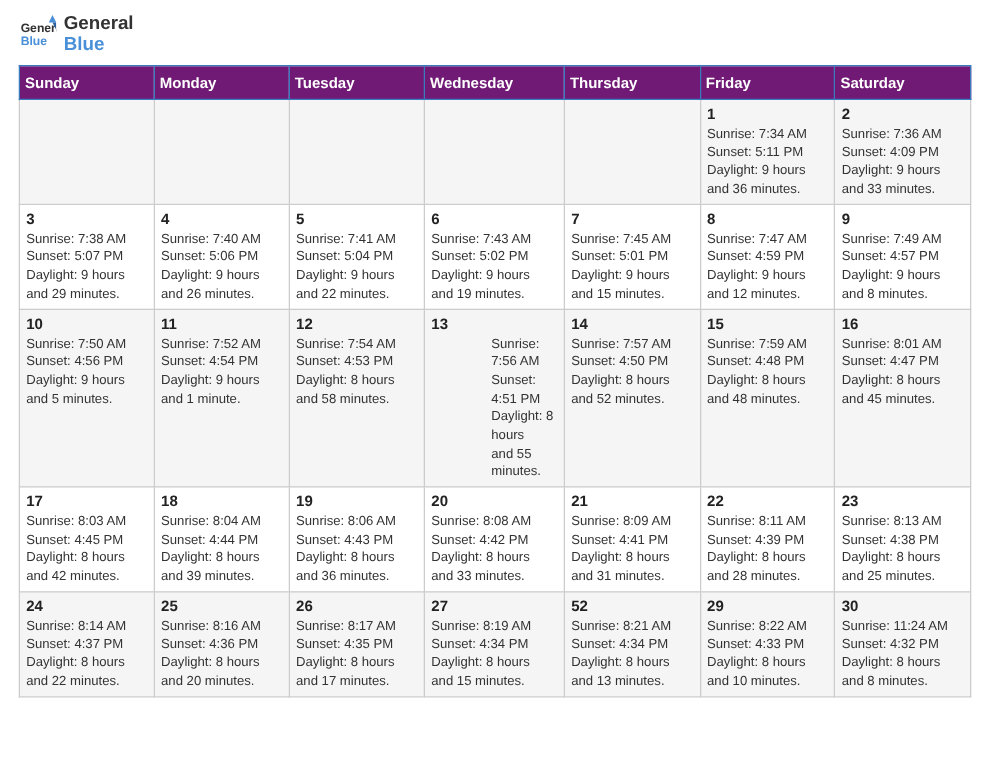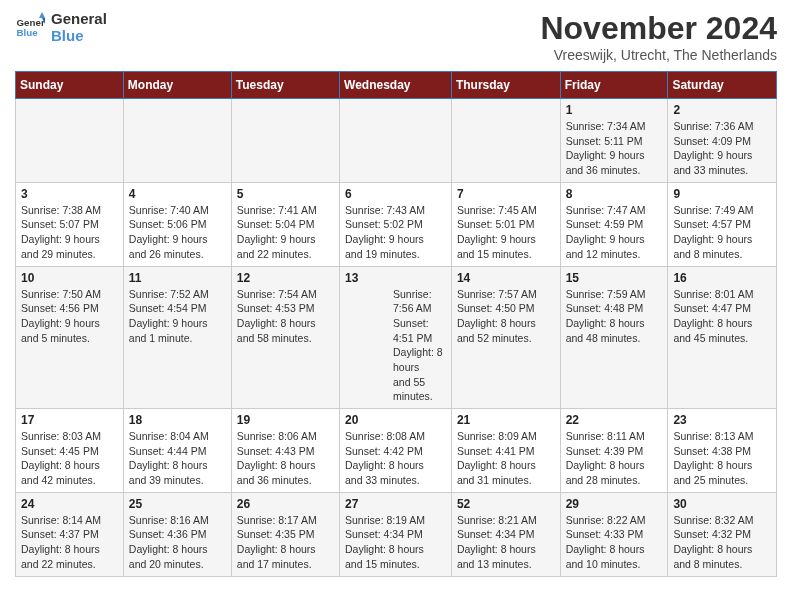--- a/index.html
+++ b/index.html
@@ -36,21 +36,21 @@
     .location-title {
       font-size: 14px;
       color: #555;
     }
     table {
       width: 100%;
       border-collapse: collapse;
       font-size: 11px;
     }
     thead tr th {
-      background-color: #7f1d1d;
+      background-color: #701a75;
       color: #fff;
       padding: 6px 4px;
       text-align: left;
       font-size: 12px;
       font-weight: bold;
       border: 1px solid #3a7abf;
     }
     tbody tr td {
       border: 1px solid #ccc;
       vertical-align: top;
@@ -89,24 +89,20 @@
       <text x="2" y="18" font-size="13" font-weight="bold" fill="#333">General</text>
       <text x="2" y="32" font-size="13" font-weight="bold" fill="#4a90d9">Blue</text>
       <polygon points="32,8 40,8 36,0" fill="#4a90d9"></polygon>
       <polygon points="36,8 40,16 40,8" fill="#2a5fa0"></polygon>
     </svg>
     <div style="display:flex;flex-direction:column;margin-left:2px;">
       <span style="font-size:15px;font-weight:bold;color:#333;">General</span>
       <span style="font-size:15px;font-weight:bold;color:#4a90d9;">Blue</span>
     </div>
   </div>
-  <div class="title-area">
-    <div class="month-title">November 2024</div>
-    <div class="location-title">Vreeswijk, Utrecht, The Netherlands</div>
-  </div>
 </div>
 
 <table>
   <thead>
     <tr>
     <th>Sunday</th>
         <th>Monday</th>
         <th>Tuesday</th>
         <th>Wednesday</th>
         <th>Thursday</th>
@@ -327,20 +323,20 @@
         </td>
         <td>
           <div class="day-num">29</div>
           <div class="day-info" style="white-space: pre-line;">Sunrise: 8:22 AM
 Sunset: 4:33 PM
 Daylight: 8 hours
 and 10 minutes.</div>
         </td>
         <td>
           <div class="day-num">30</div>
-          <div class="day-info" style="white-space: pre-line;">Sunrise: 8:32 AM
+          <div class="day-info" style="white-space: pre-line;">Sunrise: 11:24 AM
 Sunset: 4:32 PM
 Daylight: 8 hours
 and 8 minutes.</div>
         </td>
       </tr>
     </tbody>
 </table>
 
 </body></html>

